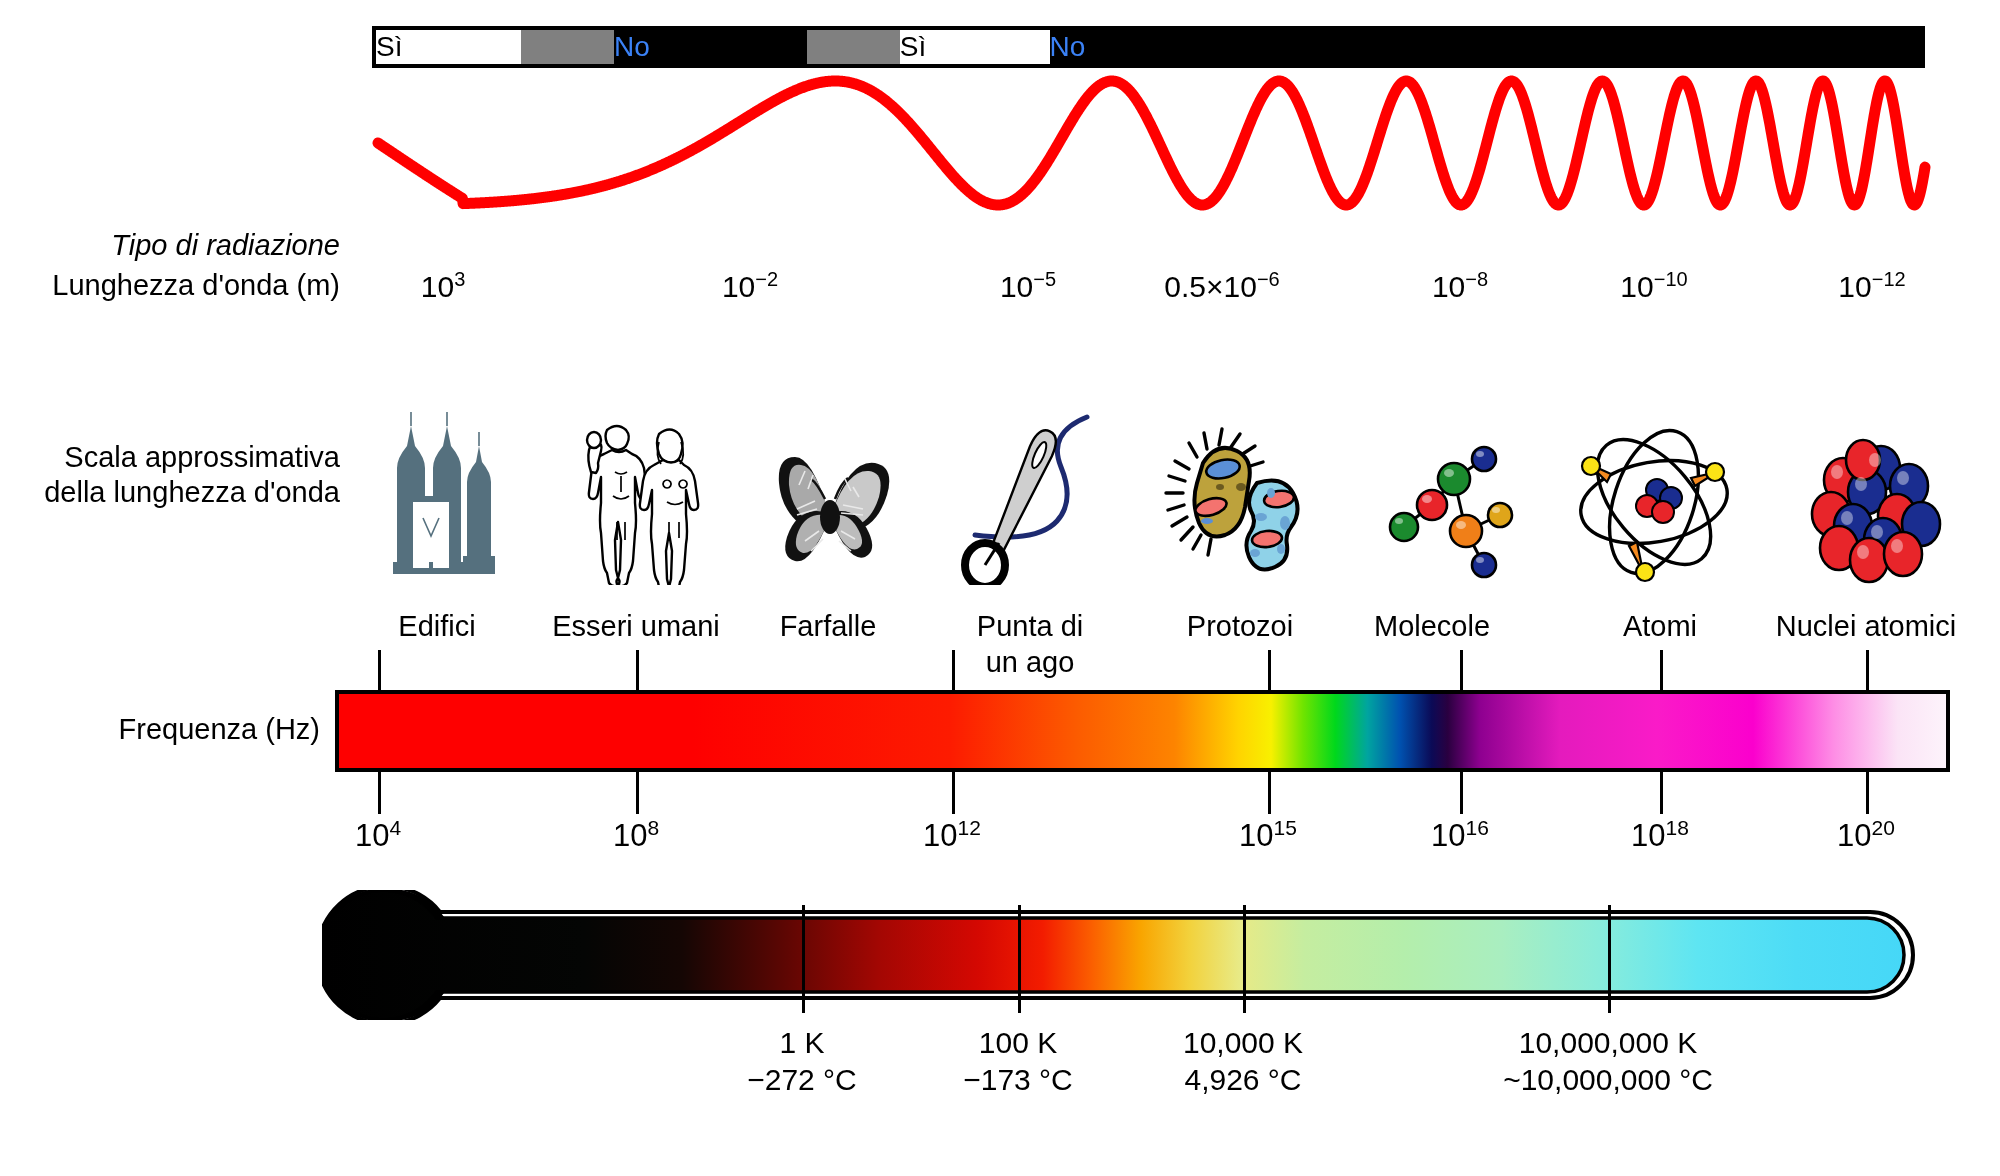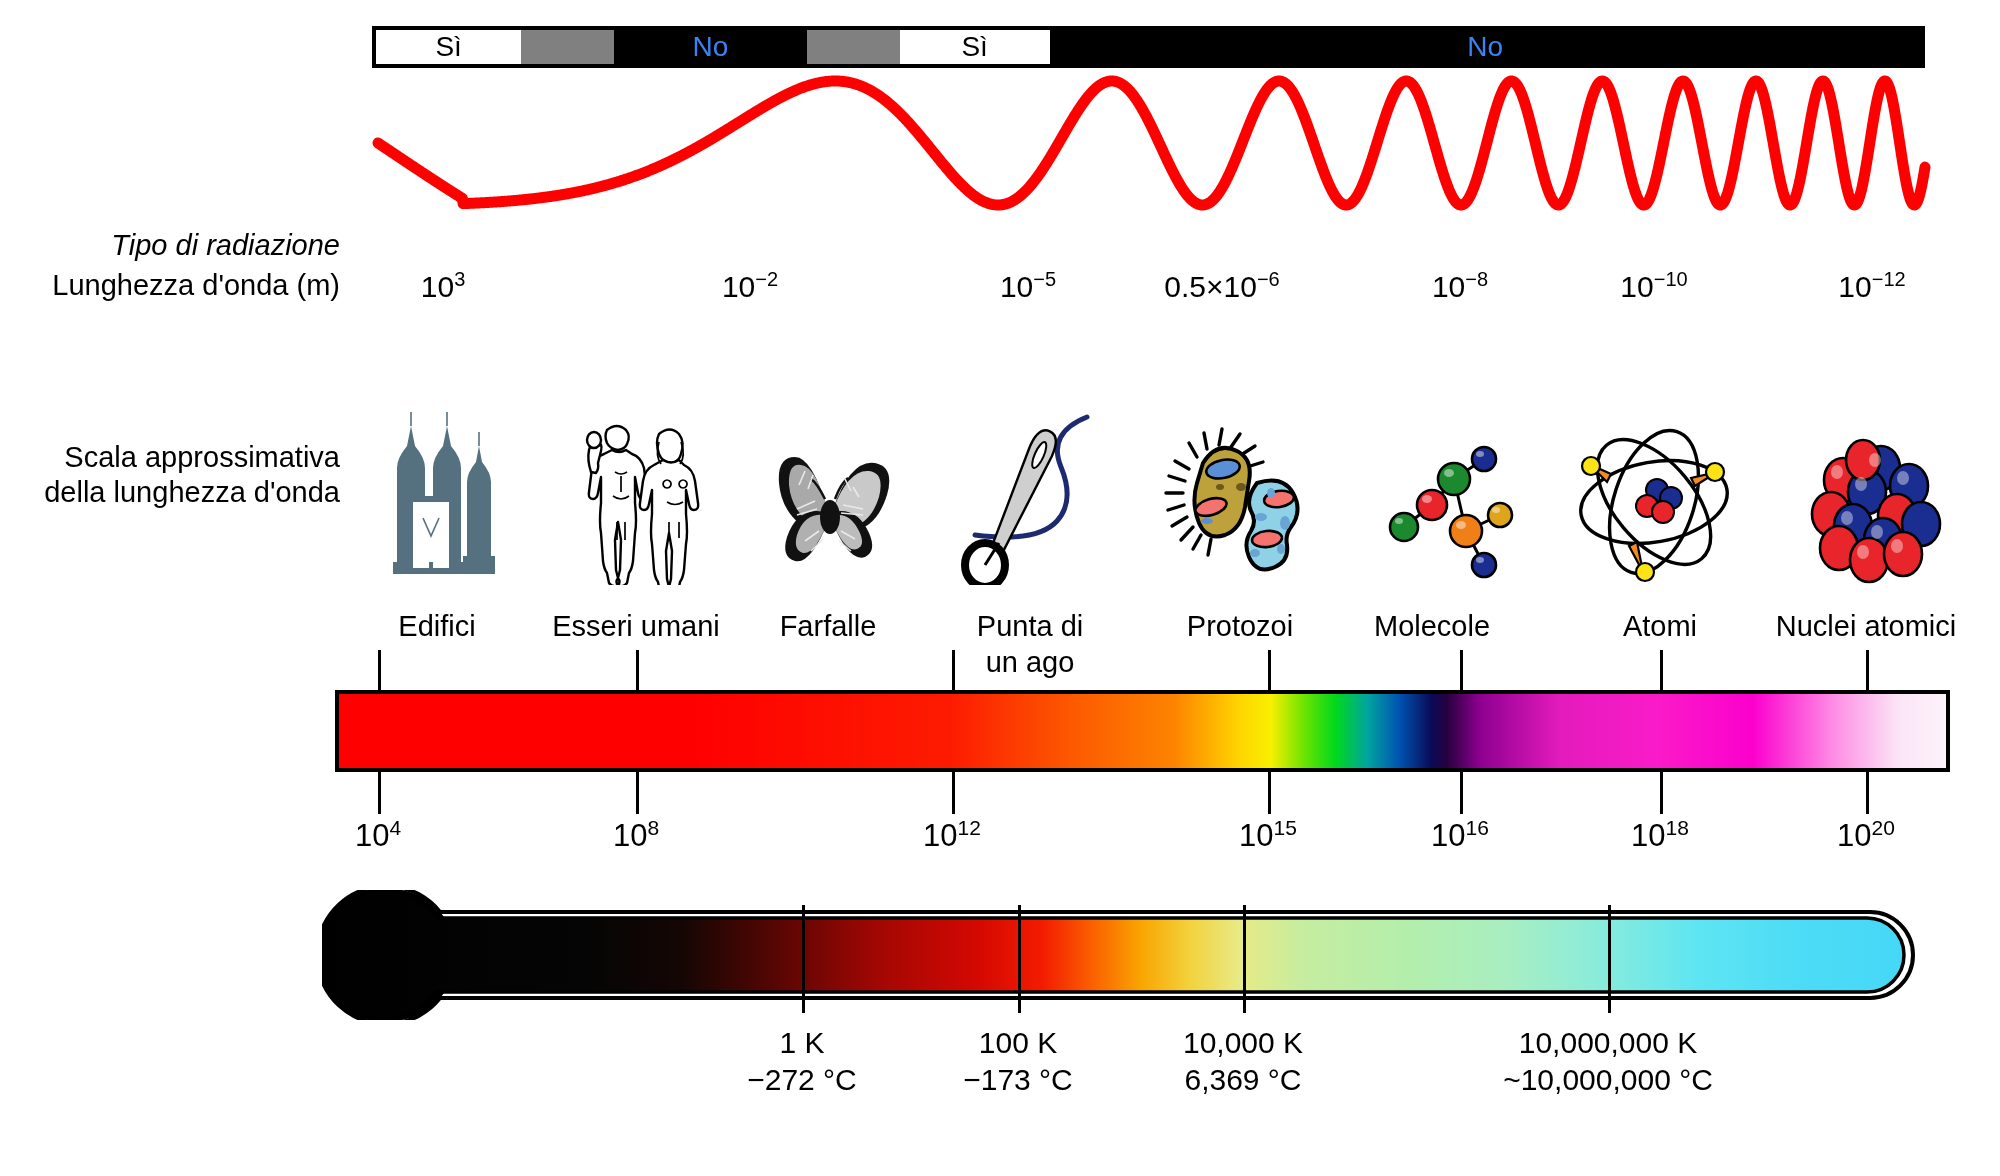--- a/index.html
+++ b/index.html
@@ -6,21 +6,21 @@
   body{width:2000px;height:1176px;position:relative;
        font-family:"Liberation Sans",sans-serif;color:#000;overflow:hidden;}
   .stage{position:absolute;left:0;top:0;width:2000px;height:1176px;}
 
   
   .rowlabel{position:absolute;text-align:right;font-size:29px;line-height:1.22;color:#000;}
 
   
   #atmo-bar{position:absolute;left:372px;top:26px;width:1553px;height:42px;
             background:#000;border:4px solid #000;box-sizing:border-box;display:flex;}
-  .atmo-seg{position:relative;display:flex;align-items:center;justify-content:center;
+  .atmo-seg{position:relative;display:flex;align-items:center;
             font-size:28px;line-height:1;height:100%;box-sizing:border-box;}
   .atmo-seg.yes{background:#ffffff;color:#000;}
   .atmo-seg.part{background:#808080;color:#808080;}
   .atmo-seg.no{background:#000000;color:#3b82f6;}
 
   
   #wave-svg{position:absolute;left:340px;top:70px;width:1620px;height:145px;}
 
   
   #type-row{position:absolute;left:0;top:228px;width:2000px;height:36px;}
@@ -323,20 +323,21 @@
       <div class="scale-cell" style="left: 437px;">Edifici</div>
       <div class="scale-cell" style="left: 636px;">Esseri umani</div>
       <div class="scale-cell" style="left: 828px;">Farfalle</div>
       <div class="scale-cell" style="left: 1030px;">Punta di<br>un ago</div>
       <div class="scale-cell" style="left: 1240px;">Protozoi</div>
       <div class="scale-cell" style="left: 1432px;">Molecole</div>
       <div class="scale-cell" style="left: 1660px;">Atomi</div>
       <div class="scale-cell" style="left: 1866px;">Nuclei atomici</div>
     </div>
 
+  <div class="rowlabel" style="left:10px;top:712px;width:310px;" id="lbl-freq">Frequenza (Hz)</div>
   <div id="freq-bar">
     <div id="freq-grad" style="background: linear-gradient(to right, rgb(254, 0, 0) 0%, rgb(254, 0, 0) 22%, rgb(253, 27, 0) 38%, rgb(252, 92, 0) 46%, rgb(253, 132, 0) 52%, rgb(255, 212, 0) 56%, rgb(248, 240, 0) 58%, rgb(111, 228, 0) 60%, rgb(0, 216, 28) 62%, rgb(0, 164, 160) 64%, rgb(0, 82, 176) 66%, rgb(11, 10, 86) 68%, rgb(42, 0, 64) 69%, rgb(142, 0, 144) 71%, rgb(228, 27, 189) 76%, rgb(250, 27, 200) 82%, rgb(251, 0, 205) 88%, rgb(254, 141, 229) 93%, rgb(251, 228, 246) 97%, rgb(253, 243, 251) 100%);"></div>
   </div>
   <div id="freq-ticks">
       <div class="ftick ftick-up" style="left: 378px;"></div>
       <div class="ftick ftick-dn" style="left: 378px;"></div>
       <div class="flab" style="left: 378px;"><span>10</span><sup>4</sup></div>
       <div class="ftick ftick-up" style="left: 636px;"></div>
       <div class="ftick ftick-dn" style="left: 636px;"></div>
       <div class="flab" style="left: 636px;"><span>10</span><sup>8</sup></div>
@@ -399,21 +400,21 @@
         <div>−272 °C</div>
       </div>
       <div class="ttick" style="left: 1018px;"></div>
       <div class="tlab" style="left: 1018px;">
         <div>100 K</div>
         <div>−173 °C</div>
       </div>
       <div class="ttick" style="left: 1243px;"></div>
       <div class="tlab" style="left: 1243px;">
         <div>10,000 K</div>
-        <div>6,369 °C</div>
+        <div>4,926 °C</div>
       </div>
       <div class="ttick" style="left: 1608px;"></div>
       <div class="tlab" style="left: 1608px;">
         <div>10,000,000 K</div>
         <div>~10,000,000 °C</div>
       </div>
     </div>
 
 </div>
 

